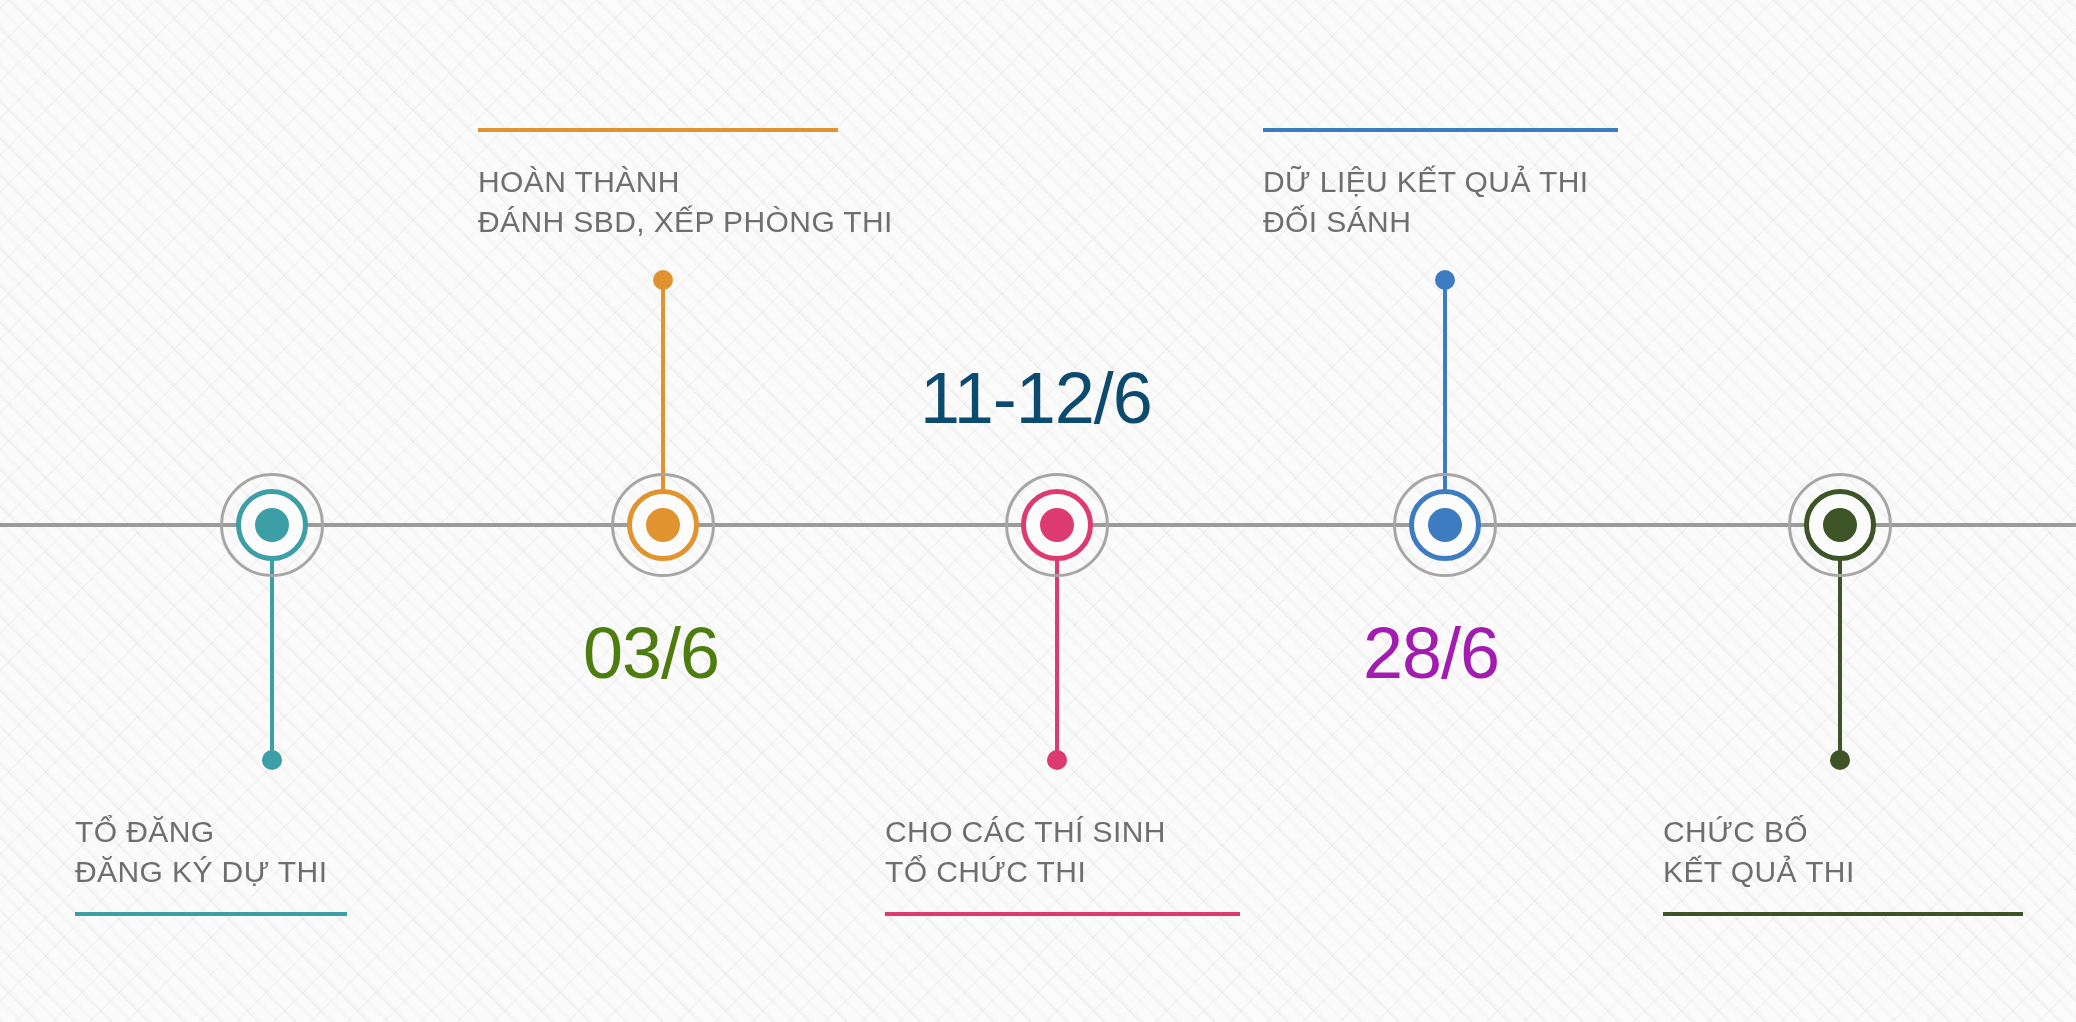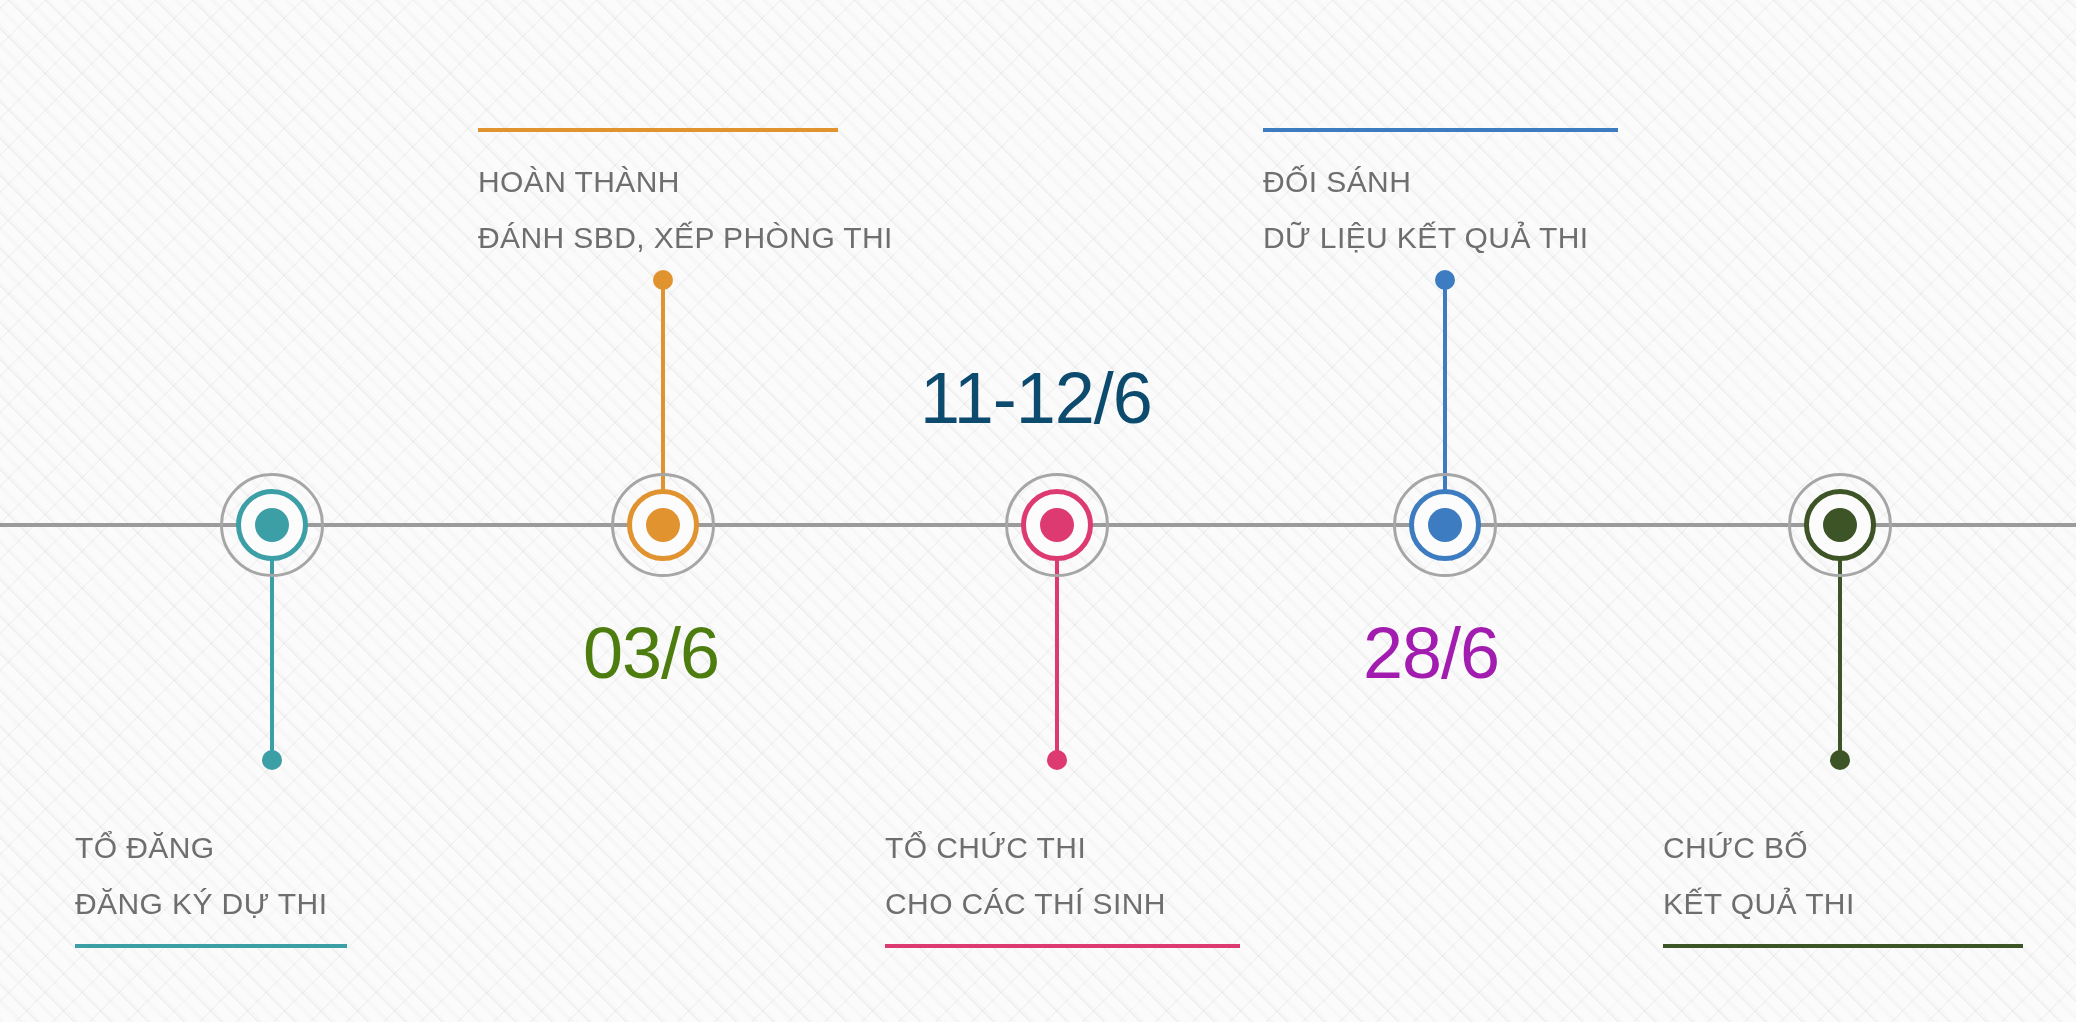--- a/index.html
+++ b/index.html
@@ -96,21 +96,20 @@
     height:4px;
     background:currentColor;
     width:100%;
   }
   .caption .cap-text {
     font-size:30px;
     line-height:1.33;
     letter-spacing:0.4px;
     color:#6e6e6e;
     white-space:nowrap;
-    margin-top:16px;
   }
   .caption.above .cap-rule { margin-bottom:30px; }
   .caption.below .cap-rule { margin-top:20px; }
 </style>
 </head>
 <body>
 
 <div id="texture"></div>
 
 <div id="stage">
@@ -147,38 +146,38 @@
     <div class="stem" style="color: rgb(222, 58, 114); left: 1055px; top: 525px; height: 235px;"></div>
     <div class="stem-cap" style="color: rgb(222, 58, 114); left: 1047px; top: 750px;"></div>
     <div class="node" style="color: rgb(222, 58, 114); left: 1057px; top: 525px;">
       <div class="ring-outer"></div>
       <div class="ring-mid"></div>
       <div class="dot-core"></div>
     </div>
     <div class="date" style="color: #0c4a6e; left: 920px; top: 357px;">11-12/6</div>
     <div class="caption below" style="color: rgb(222, 58, 114); left: 885px; top: 812px; width: 355px;">
       <div>
+        <div class="cap-text">CHO CÁC THÍ SINH</div>
         <div class="cap-text">TỔ CHỨC THI</div>
-        <div class="cap-text">CHO CÁC THÍ SINH</div>
       </div>
       <div class="cap-rule"></div>
     </div>
     <div class="stem" style="color: rgb(61, 124, 192); left: 1443px; top: 280px; height: 245px;"></div>
     <div class="stem-cap" style="color: rgb(61, 124, 192); left: 1435px; top: 270px;"></div>
     <div class="node" style="color: rgb(61, 124, 192); left: 1445px; top: 525px;">
       <div class="ring-outer"></div>
       <div class="ring-mid"></div>
       <div class="dot-core"></div>
     </div>
     <div class="date" style="color: #a21caf; left: 1363px; top: 612px;">28/6</div>
     <div class="caption above" style="color: rgb(61, 124, 192); left: 1263px; top: 128px; width: 355px;">
       <div class="cap-rule"></div>
       <div>
+        <div class="cap-text">DỮ LIỆU KẾT QUẢ THI</div>
         <div class="cap-text">ĐỐI SÁNH</div>
-        <div class="cap-text">DỮ LIỆU KẾT QUẢ THI</div>
       </div>
     </div>
     <div class="stem" style="color: rgb(61, 84, 38); left: 1838px; top: 525px; height: 235px;"></div>
     <div class="stem-cap" style="color: rgb(61, 84, 38); left: 1830px; top: 750px;"></div>
     <div class="node" style="color: rgb(61, 84, 38); left: 1840px; top: 525px;">
       <div class="ring-outer"></div>
       <div class="ring-mid"></div>
       <div class="dot-core"></div>
     </div>
     <div class="caption below" style="color: rgb(61, 84, 38); left: 1663px; top: 812px; width: 360px;">

